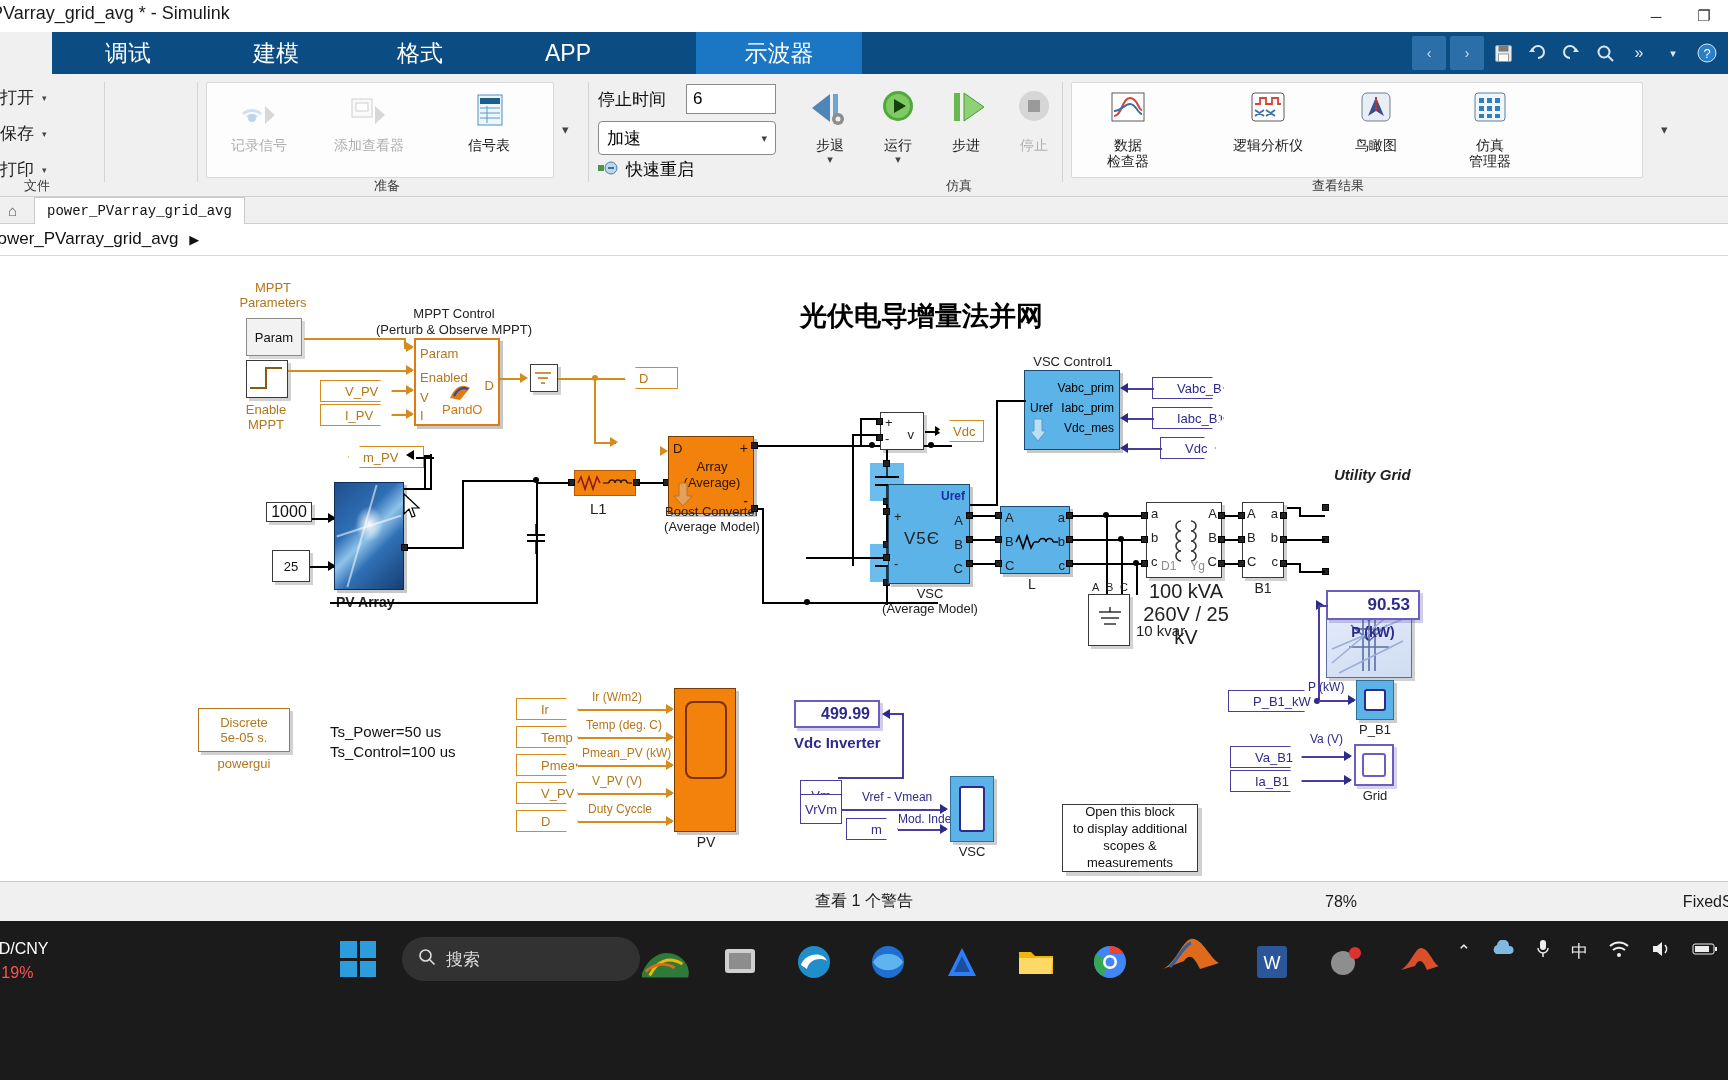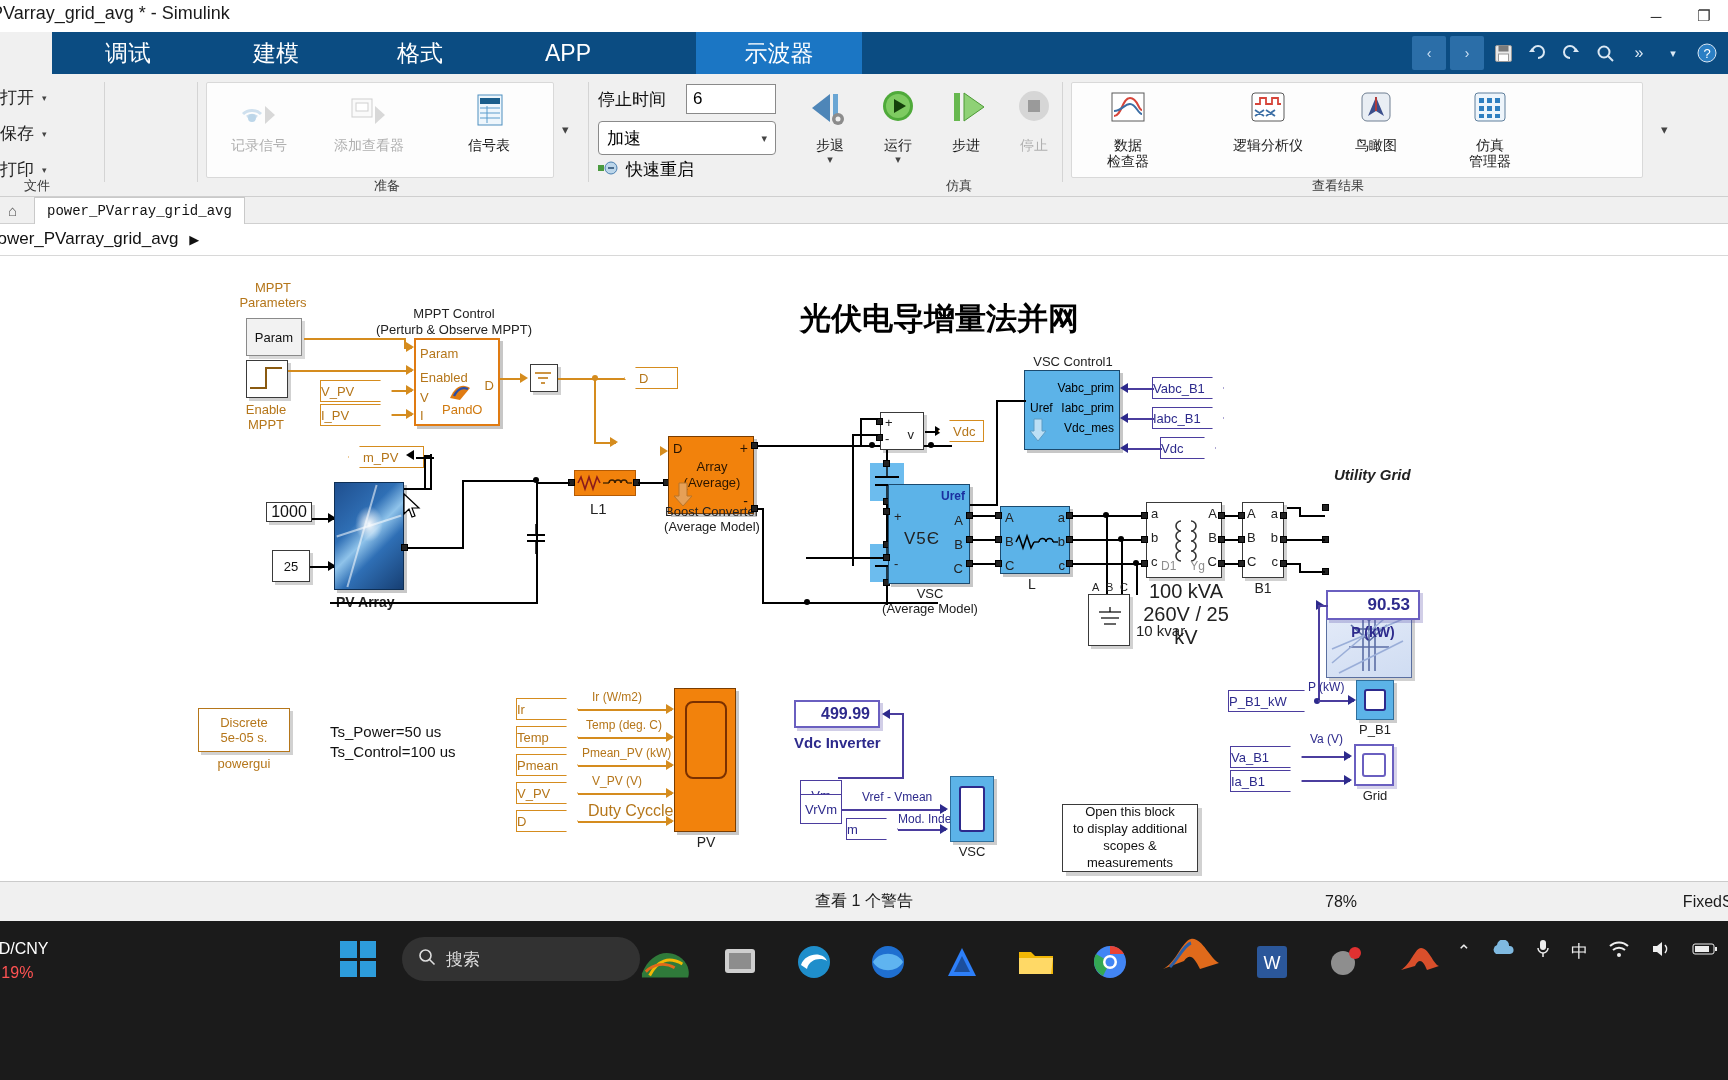--- a/index.html
+++ b/index.html
@@ -135,21 +135,21 @@
     position: absolute; width: 0; height: 0;
     border-right: 8px solid #2d2a8c; border-top: 5px solid transparent; border-bottom: 5px solid transparent;
   }
   .port {
     position: absolute; width: 7px; height: 7px; background: #222; border: 1px solid #000;
   }
 
   
   .tag {
     position: absolute; height: 22px; display: flex; align-items: center;
-    padding: 0 16px 0 0; font-size: 13px; background: #ffffff;
+    padding: 0 16px 0 24px; font-size: 13px; background: #ffffff;
     border: 1.5px solid #d58c1e; color: #b5761a;
     clip-path: polygon(0 0, calc(100% - 12px) 0, 100% 50%, calc(100% - 12px) 100%, 0 100%);
   }
   .tag.purple { border-color: #4b3d9e; color: #2d2a8c; }
   .tag.outport-l {
     padding: 0 8px 0 14px;
     clip-path: polygon(12px 0, 100% 0, 100% 100%, 12px 100%, 0 50%);
   }
 
   .simblk-orange {
@@ -490,21 +490,21 @@
   </div>
   <div class="breadcrumb-row">
     <div class="bc-text">
       <span>power_PVarray_grid_avg</span>
       <span style="font-size:13px;margin-left:6px">▶</span>
     </div>
   </div>
 
   <div class="canvas">
 
-    <div class="lbl" style="left:800px;top:42px;font-size:31px;font-weight:bold;color:#000">光伏电导增量法并网</div>
+    <div class="lbl" style="left:800px;top:42px;font-size:27px;font-weight:bold;color:#000">光伏电导增量法并网</div>
 
     <div class="lbl c" style="left:236px;top:24px;width:74px;white-space:pre-line;color:#b5761a;text-align:center">MPPT
 Parameters</div>
     <div class="blk simblk-grey" style="left:246px;top:62px;width:56px;height:38px;display:flex;align-items:center;justify-content:center;font-size:13px">
       <span>Param</span>
     </div>
 
     <div class="blk simblk-white" style="left:246px;top:104px;width:42px;height:38px">
       <svg width="38" height="34" viewBox="0 0 38 34">
           <path d="M3 27 L19 27 L19 7 L35 7" stroke="#8a5a10" stroke-width="2" fill="none"></path>
@@ -907,21 +907,21 @@
     <div class="tag" style="left:516px;top:442px;width:62px">Ir</div>
     <div class="tag" style="left:516px;top:470px;width:62px">Temp</div>
     <div class="tag" style="left:516px;top:498px;width:62px">Pmean</div>
     <div class="tag" style="left:516px;top:526px;width:62px">V_PV</div>
     <div class="tag" style="left:516px;top:554px;width:62px">D</div>
 
     <div class="lbl" style="left:592px;top:434px;font-size:12px;color:#b5761a">Ir (W/m2)</div>
     <div class="lbl" style="left:586px;top:462px;font-size:12px;color:#b5761a">Temp (deg. C)</div>
     <div class="lbl" style="left:582px;top:490px;font-size:12px;color:#b5761a">Pmean_PV (kW)</div>
     <div class="lbl" style="left:592px;top:518px;font-size:12px;color:#b5761a">V_PV (V)</div>
-    <div class="lbl" style="left:588px;top:546px;font-size:16px;color:#b5761a">Duty Cyccle</div>
+    <div class="lbl" style="left:588px;top:546px;font-size:12px;color:#b5761a">Duty Cyccle</div>
 
     <div class="w wh wo" style="left:578px;top:453px;width:94px"></div>
     <div class="w wh wo" style="left:578px;top:481px;width:94px"></div>
     <div class="w wh wo" style="left:578px;top:509px;width:94px"></div>
     <div class="w wh wo" style="left:578px;top:537px;width:94px"></div>
     <div class="w wh wo" style="left:578px;top:565px;width:94px"></div>
     <div class="arrow-r o" style="left:666px;top:448px"></div>
     <div class="arrow-r o" style="left:666px;top:476px"></div>
     <div class="arrow-r o" style="left:666px;top:504px"></div>
     <div class="arrow-r o" style="left:666px;top:532px"></div>

